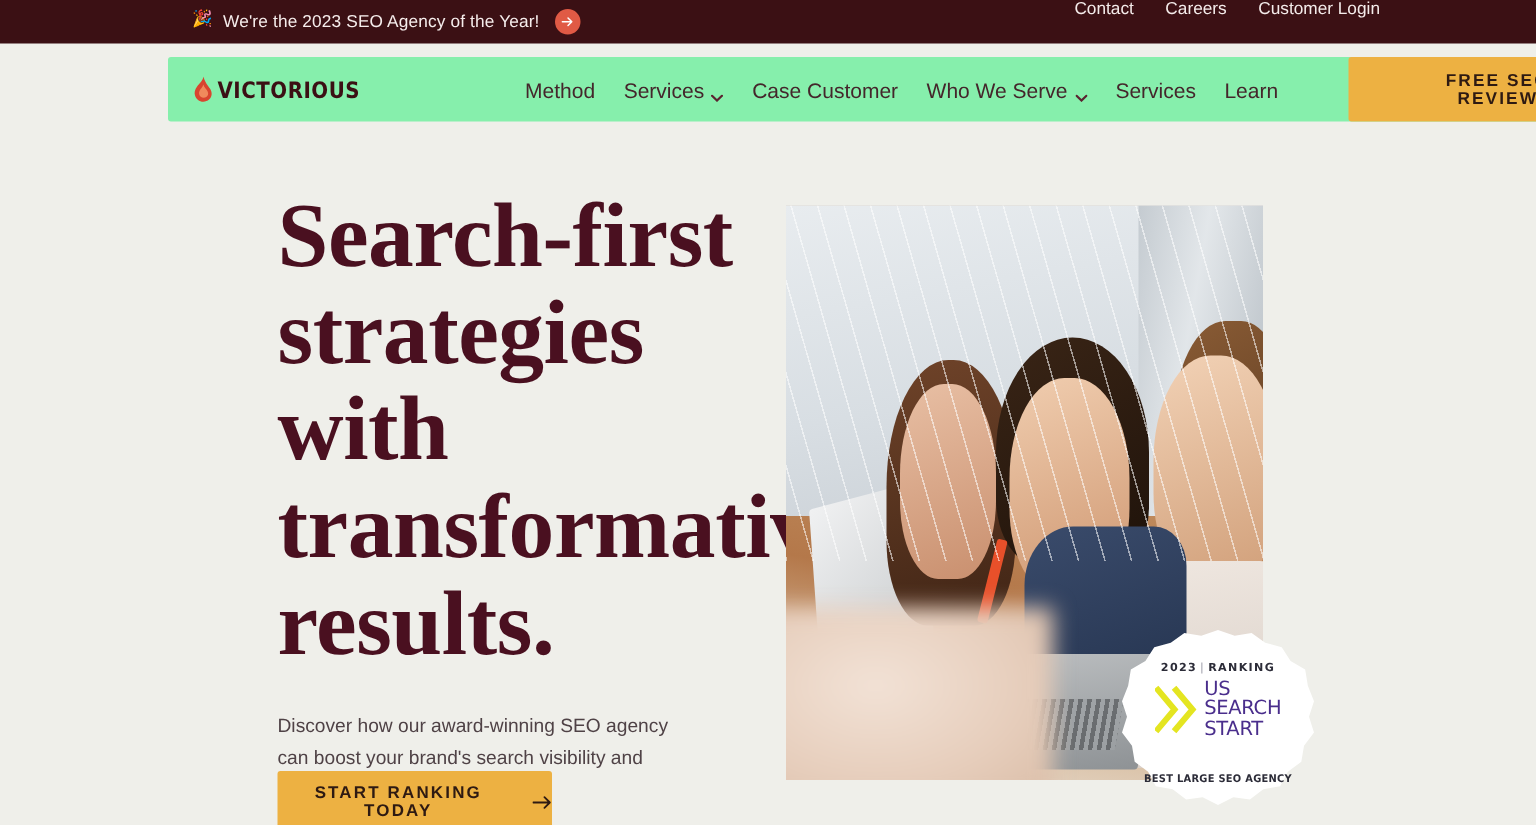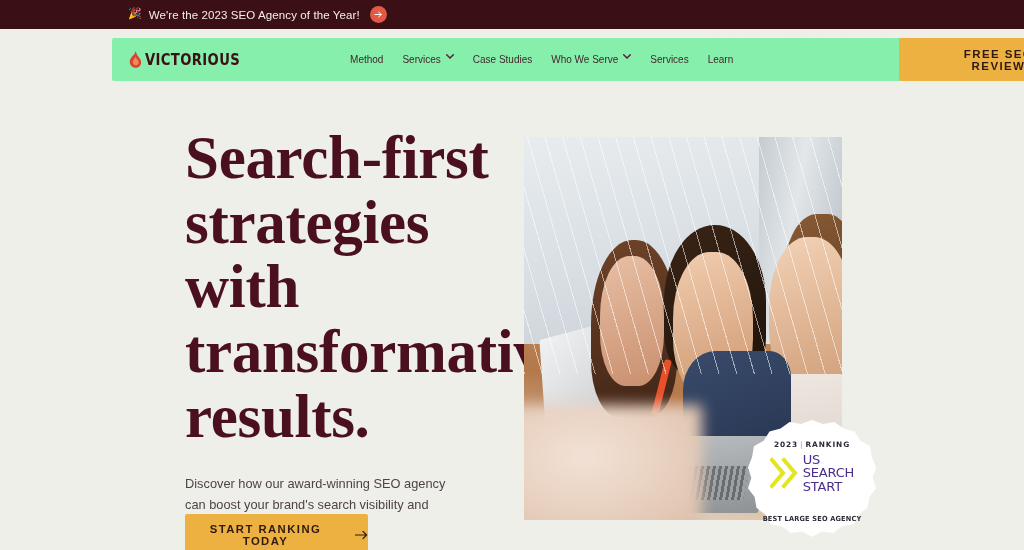--- a/index.html
+++ b/index.html
@@ -28,21 +28,21 @@
   }
   .announce-arrow {
     width: 17px; height: 17px; border-radius: 50%;
     background: #E05A45;
     display: flex; align-items: center; justify-content: center;
     margin-left: 3px;
   }
   .announce-arrow svg { display: block; }
   .utility-links {
     position: absolute; right: 104px; top: 0; height: 41px;
-    display: flex; align-items: flex-end; gap: 21px;
+    display: flex; align-items: flex-start; gap: 21px;
   }
   .utility-links a {
     color: #F4EBEA; font-size: 11.5px; text-decoration: none; white-space: nowrap;
   }
 
   
   .header {
     position: absolute; top: 38px; left: 112px;
     width: 938px; height: 43px;
     background: #86efac;
@@ -60,22 +60,22 @@
     letter-spacing: .4px;
     color: #3B1014;
     transform: scaleX(.88);
     transform-origin: left center;
   }
   .nav {
     display: flex; align-items: center; gap: 19px;
     margin-left: 97px;
   }
   .nav-item {
-    display: flex; align-items: flex-start; gap: 5px;
-    font-size: 10px; color: #44262B; white-space: nowrap;
+    display: flex; align-items: flex-end; gap: 5px;
+    font-size: 14px; color: #44262B; white-space: nowrap;
     cursor: pointer; text-decoration: none;
   }
   .chev { display: block; }
   .cta-header {
     position: absolute; right: 0; top: 0;
     width: 151px; height: 43px;
     background: #EDB142;
     border: none; border-radius: 2px;
     color: #2E1A12; font-size: 11.5px; font-weight: 700;
     letter-spacing: 1.4px;
@@ -266,21 +266,21 @@
     <a class="nav-item" href="#">
       <span>Method</span>
     </a>
     <a class="nav-item" href="#">
       <span>Services</span>
       <svg class="chev" width="8" height="5" viewBox="0 0 8 5">
         <path d="M.7.8L4 4 7.3.8" stroke="#5B2330" stroke-width="1.5" fill="none" stroke-linecap="round"></path>
       </svg>
     </a>
     <a class="nav-item" href="#">
-      <span>Case Studies</span>
+      <span>Case Customer</span>
     </a>
     <a class="nav-item" href="#">
       <span>Who We Serve</span>
       <svg class="chev" width="8" height="5" viewBox="0 0 8 5">
         <path d="M.7.8L4 4 7.3.8" stroke="#5B2330" stroke-width="1.5" fill="none" stroke-linecap="round"></path>
       </svg>
     </a>
     <a class="nav-item" href="#">
       <span>Services</span>
     </a>

